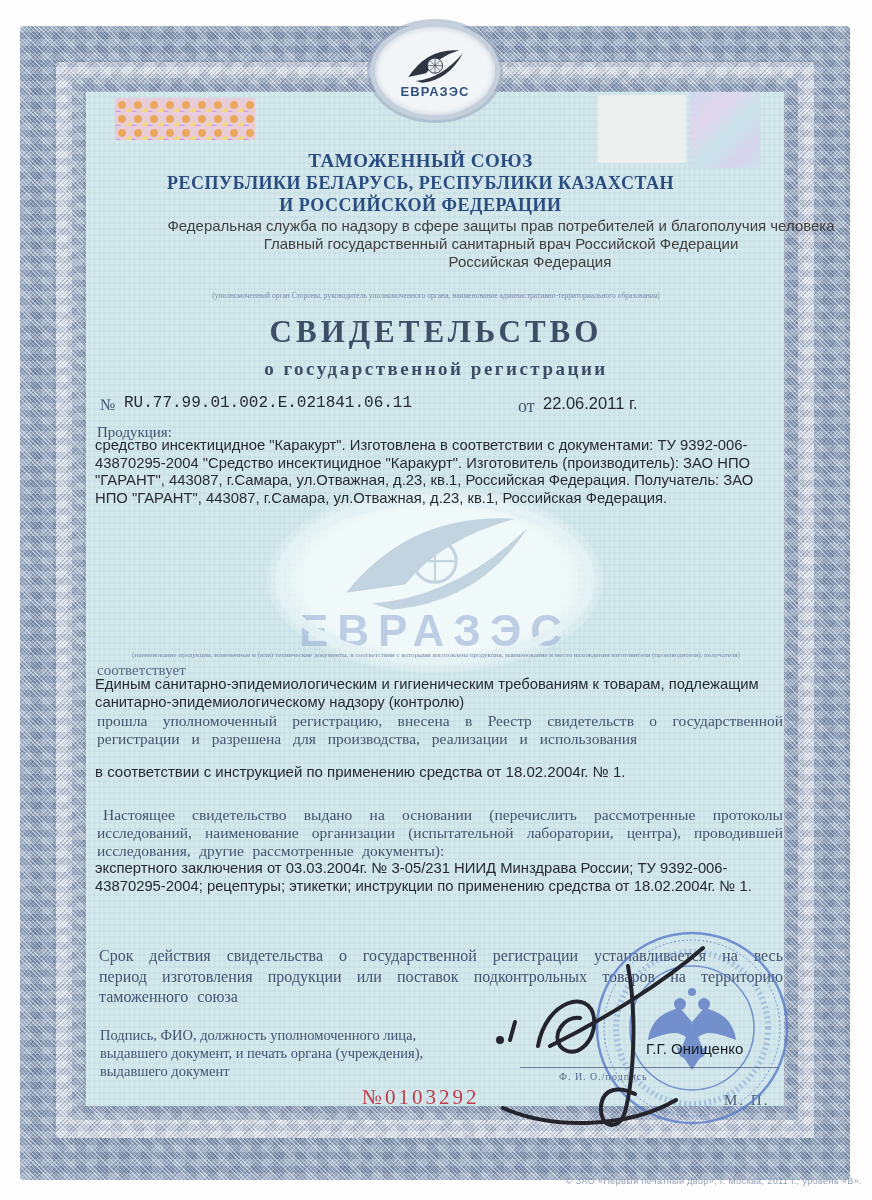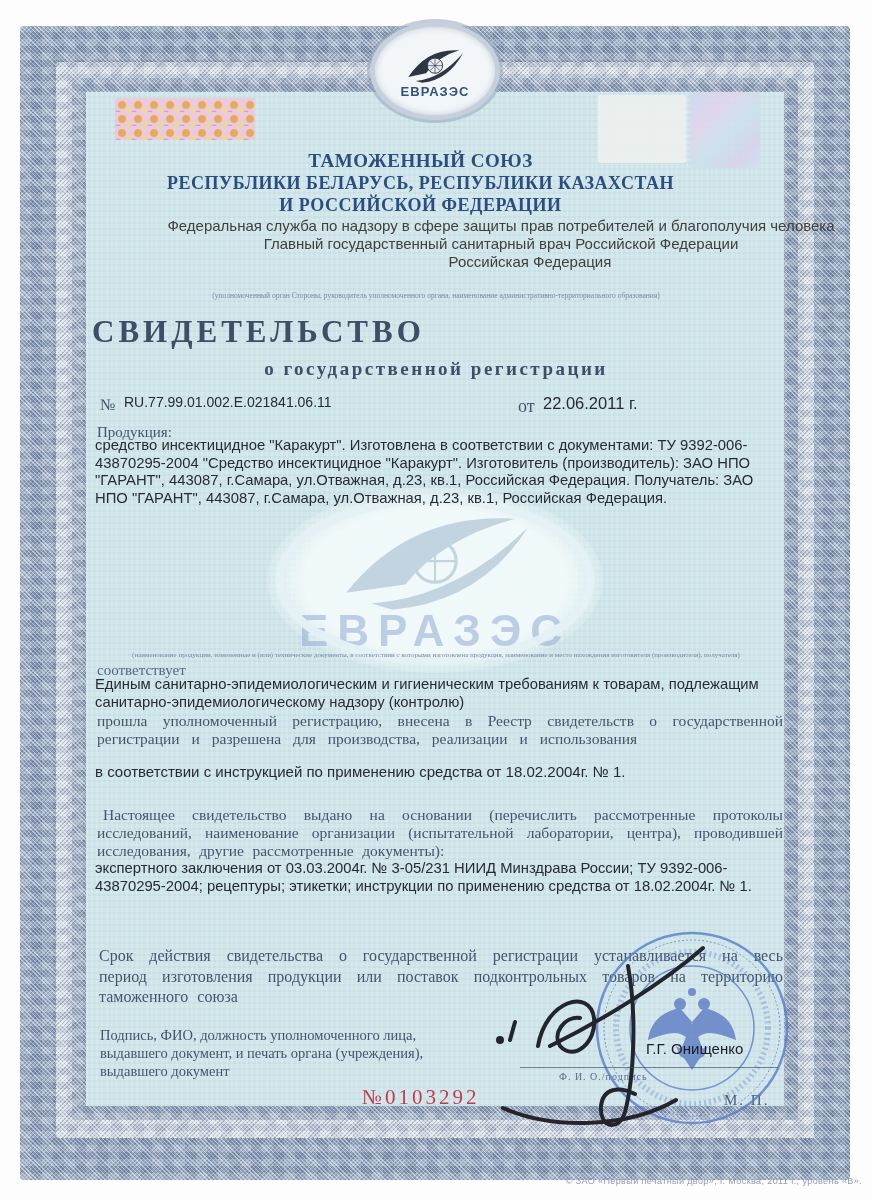--- a/index.html
+++ b/index.html
@@ -30,21 +30,21 @@
 
   .abs{position:absolute;}
   .z2{z-index:2;}
 
   
   .hdr-serif{font-family:"Liberation Serif",serif;font-weight:bold;color:#2b4d80;text-align:center;width:669px;left:86px;letter-spacing:.5px;}
   .hdr-sans{font-family:"Liberation Sans",sans-serif;color:#404040;text-align:center;width:830px;left:86px;font-size:15px;}
   .form-note{font-family:"Liberation Serif",serif;color:#7d89a2;text-align:center;width:700px;left:86px;}
   .form-text{font-family:"Liberation Serif",serif;color:#44546e;}
   .typed{font-family:"Liberation Sans",sans-serif;color:#262b33;}
-  .title-main{font-family:"Liberation Serif",serif;font-weight:bold;color:#3e4e67;text-align:left;width:700px;left:92px;font-size:31px;letter-spacing:4px;}
+  .title-main{font-family:"Liberation Serif",serif;font-weight:bold;color:#3e4e67;text-align:center;width:700px;left:86px;font-size:31px;letter-spacing:4px;}
   .title-sub{font-family:"Liberation Serif",serif;font-weight:bold;color:#3e4e67;text-align:center;width:700px;left:86px;font-size:19px;letter-spacing:2.5px;}
   .serial{font-family:"Liberation Serif",serif;color:#c23b4a;font-size:21px;letter-spacing:3px;}
   .footer{font-family:"Liberation Sans",sans-serif;color:#8e9cb4;font-size:9px;letter-spacing:.4px;}
 
   
   .logo-oval{
     position:absolute;left:370px;top:22px;width:120px;height:88px;border-radius:50%;
     background:#f3f6f8;border:5px solid #c6d0dc;box-shadow:0 0 0 3px rgba(150,165,190,.55), inset 0 0 6px rgba(120,140,170,.4);
     display:flex;flex-direction:column;align-items:center;justify-content:center;z-index:5;
   }
@@ -120,21 +120,21 @@
   <div class="abs hdr-serif z2" style="top:195px;font-size:18px;">И РОССИЙСКОЙ ФЕДЕРАЦИИ</div>
   <div class="abs hdr-sans z2" style="top:217px;">Федеральная служба по надзору в сфере защиты прав потребителей и благополучия человека</div>
   <div class="abs hdr-sans z2" style="top:235px;">Главный государственный санитарный врач Российской Федерации</div>
   <div class="abs hdr-sans z2" style="top:253px;margin-left:29px;">Российская Федерация</div>
   <div class="abs form-note z2" style="top:291px;font-size:7.5px;">(уполномоченный орган Стороны, руководитель уполномоченного органа, наименование административно-территориального образования)</div>
 
   <div class="abs title-main z2" style="top:314px;">СВИДЕТЕЛЬСТВО</div>
   <div class="abs title-sub z2" style="top:358px;">о государственной регистрации</div>
 
   <div class="abs form-text z2" style="left:100px;top:396px;font-size:16px;">№</div>
-  <div class="abs typed z2" style="left:124px;top:394px;font-size:14px;">RU.77.99.01.002.E.021841.06.11</div>
+  <div class="abs typed z2" style="left:124px;top:394px;font-size:16px;font-family:Liberation Mono, monospace;">RU.77.99.01.002.E.021841.06.11</div>
   <div class="abs form-text z2" style="left:518px;top:396px;font-size:18px;">от</div>
   <div class="abs typed z2" style="left:543px;top:394px;font-size:16.5px;">22.06.2011 г.</div>
 
   <div class="abs form-text z2" style="left:97px;top:424px;font-size:15px;">Продукция:</div>
   <div class="abs typed z2" style="left:95px;top:437px;width:690px;font-size:14.8px;line-height:17.6px;">средство инсектицидное "Каракурт". Изготовлена в соответствии с документами: ТУ 9392-006-43870295-2004 "Средство инсектицидное "Каракурт". Изготовитель (производитель): ЗАО НПО "ГАРАНТ", 443087, г.Самара, ул.Отважная, д.23, кв.1, Российская Федерация.  Получатель: ЗАО НПО "ГАРАНТ", 443087, г.Самара, ул.Отважная, д.23, кв.1, Российская Федерация.</div>
 
   <div class="watermark">
     <svg width="230" height="110" viewBox="0 0 100 52" style="opacity:.55;">
       <path d="M8 42 Q38 4 88 7 Q54 16 36 38 Z" fill="#9fb6ce"></path>
       <path d="M20 47 Q60 44 94 11 Q72 46 30 50 Z" fill="#9fb6ce"></path>

